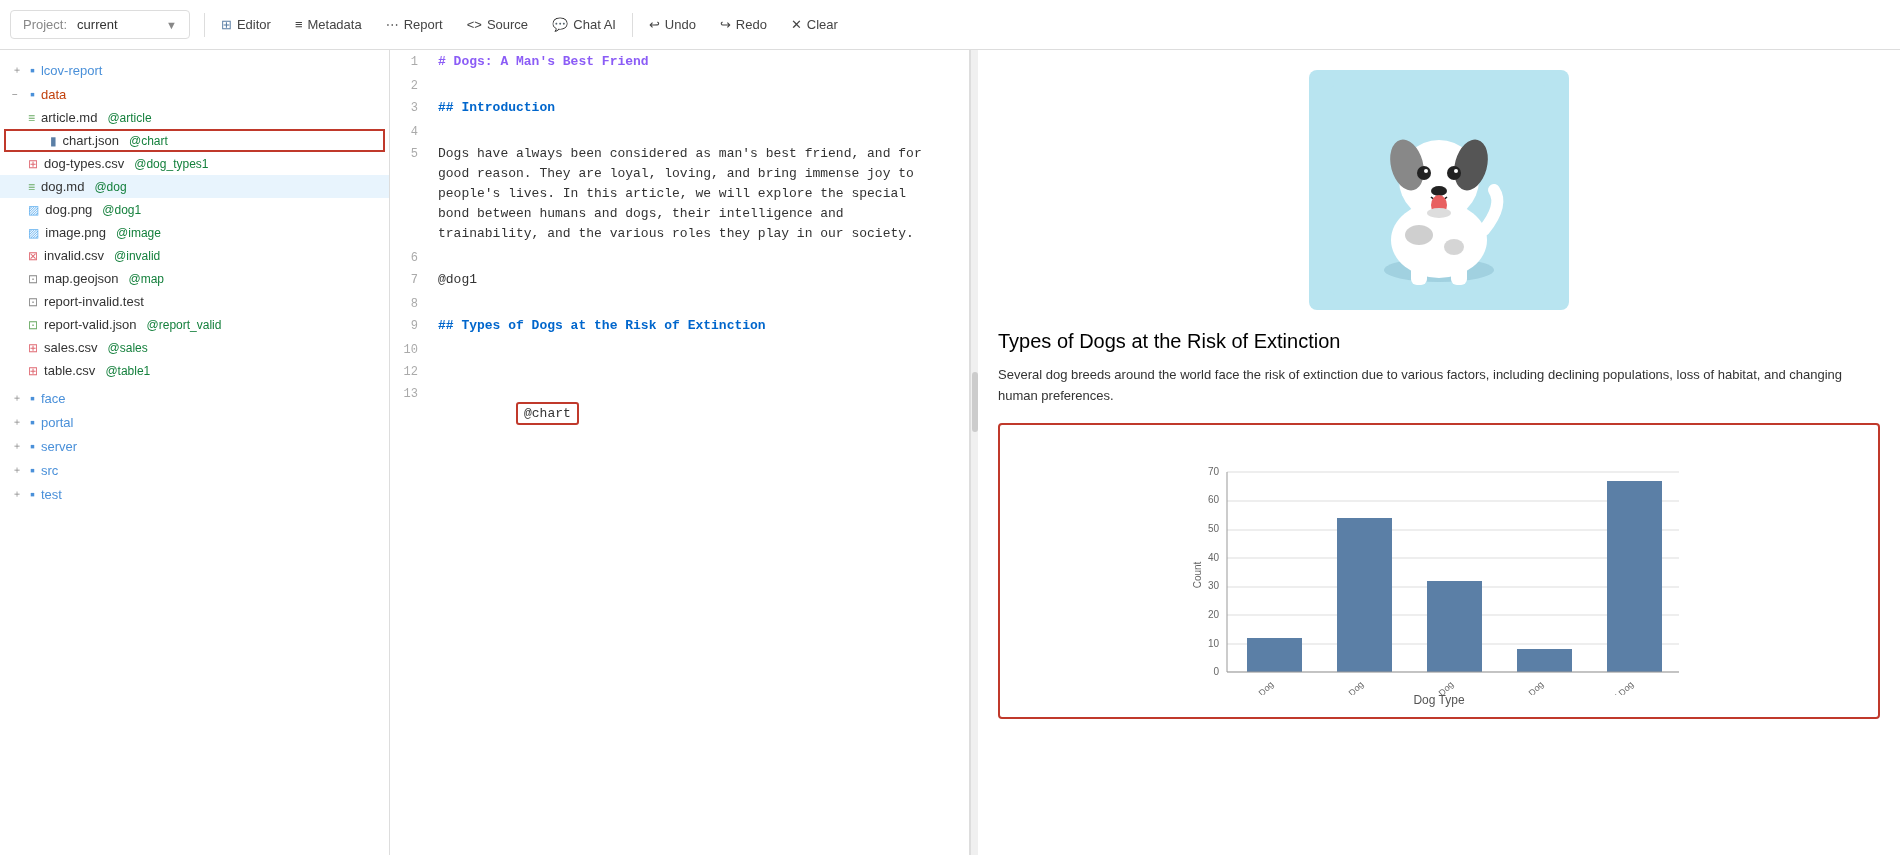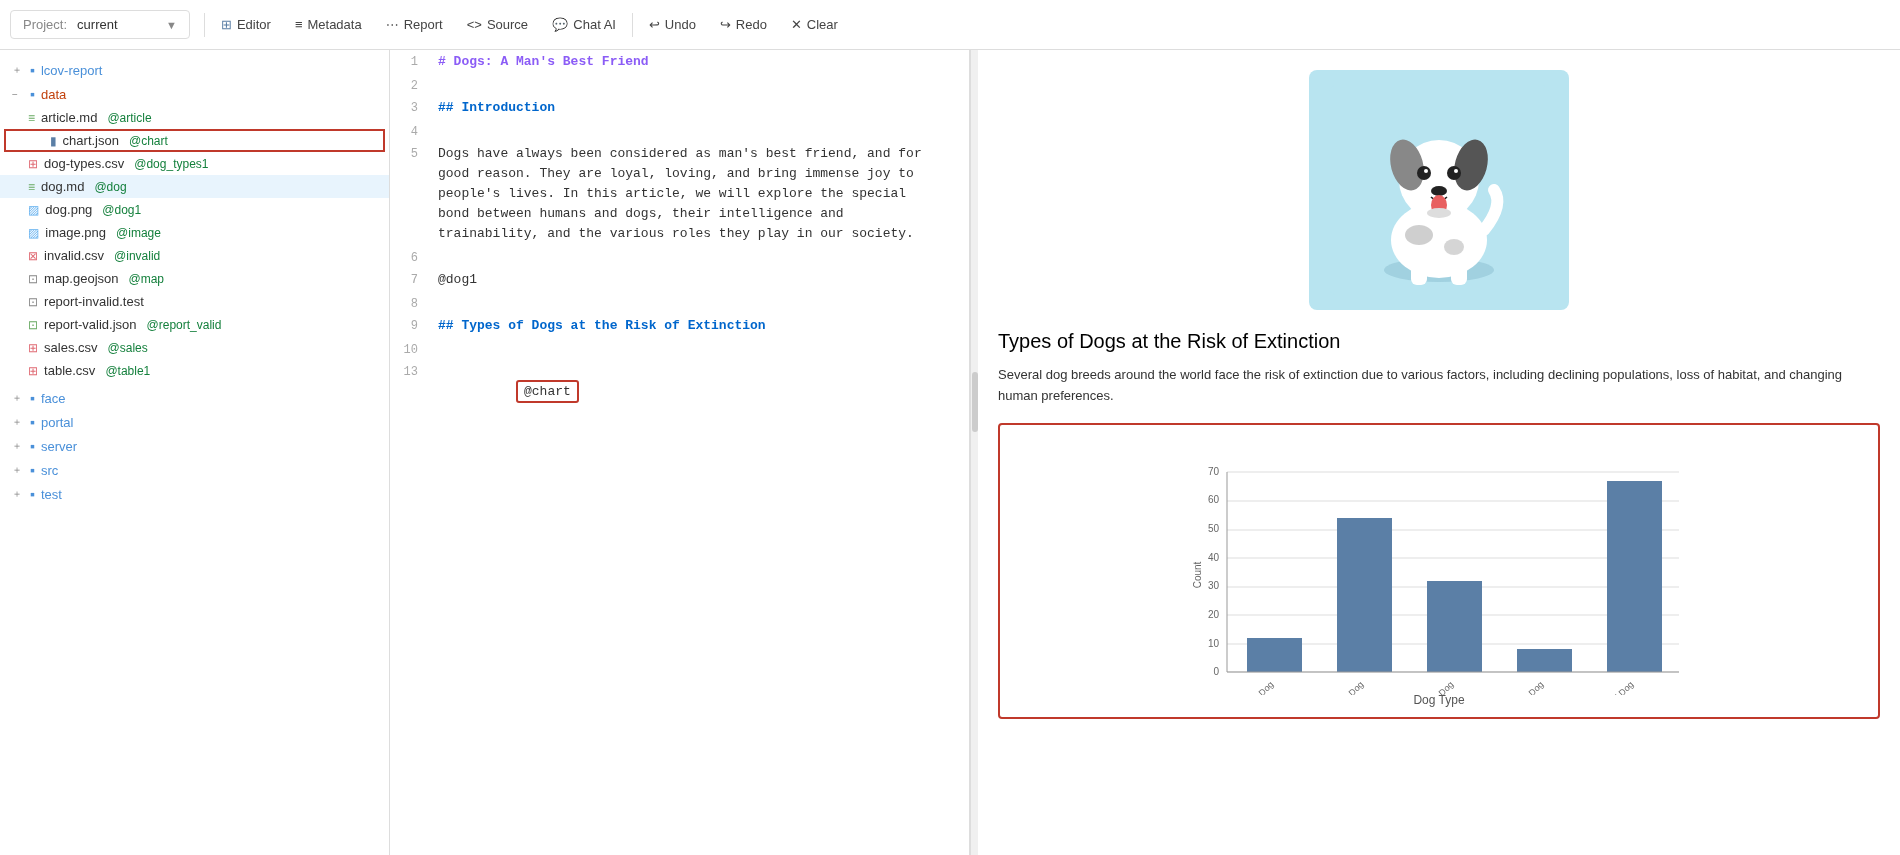--- a/index.html
+++ b/index.html
@@ -314,20 +314,24 @@
         <span class="line-num">9</span>
         <span class="line-content" style="color:#0066cc;font-weight:bold">## Types of Dogs at the Risk of Extinction</span>
       </div>
 
       <div class="code-line">
         <span class="line-num">10</span>
         <span class="line-content"></span>
       </div>
 
 
+      <div class="code-line">
+        <span class="line-num">12</span>
+        <span class="line-content"></span>
+      </div>
 
       <div class="code-line">
         <span class="line-num">13</span>
         <span class="line-content">
           <span style="border: 2px solid #c0392b; padding: 2px 6px; border-radius: 3px; background: #fff; font-family: 'Courier New', monospace;">@chart</span>
         </span>
       </div>
     </div>
 
     <div class="vertical-scrollbar">

